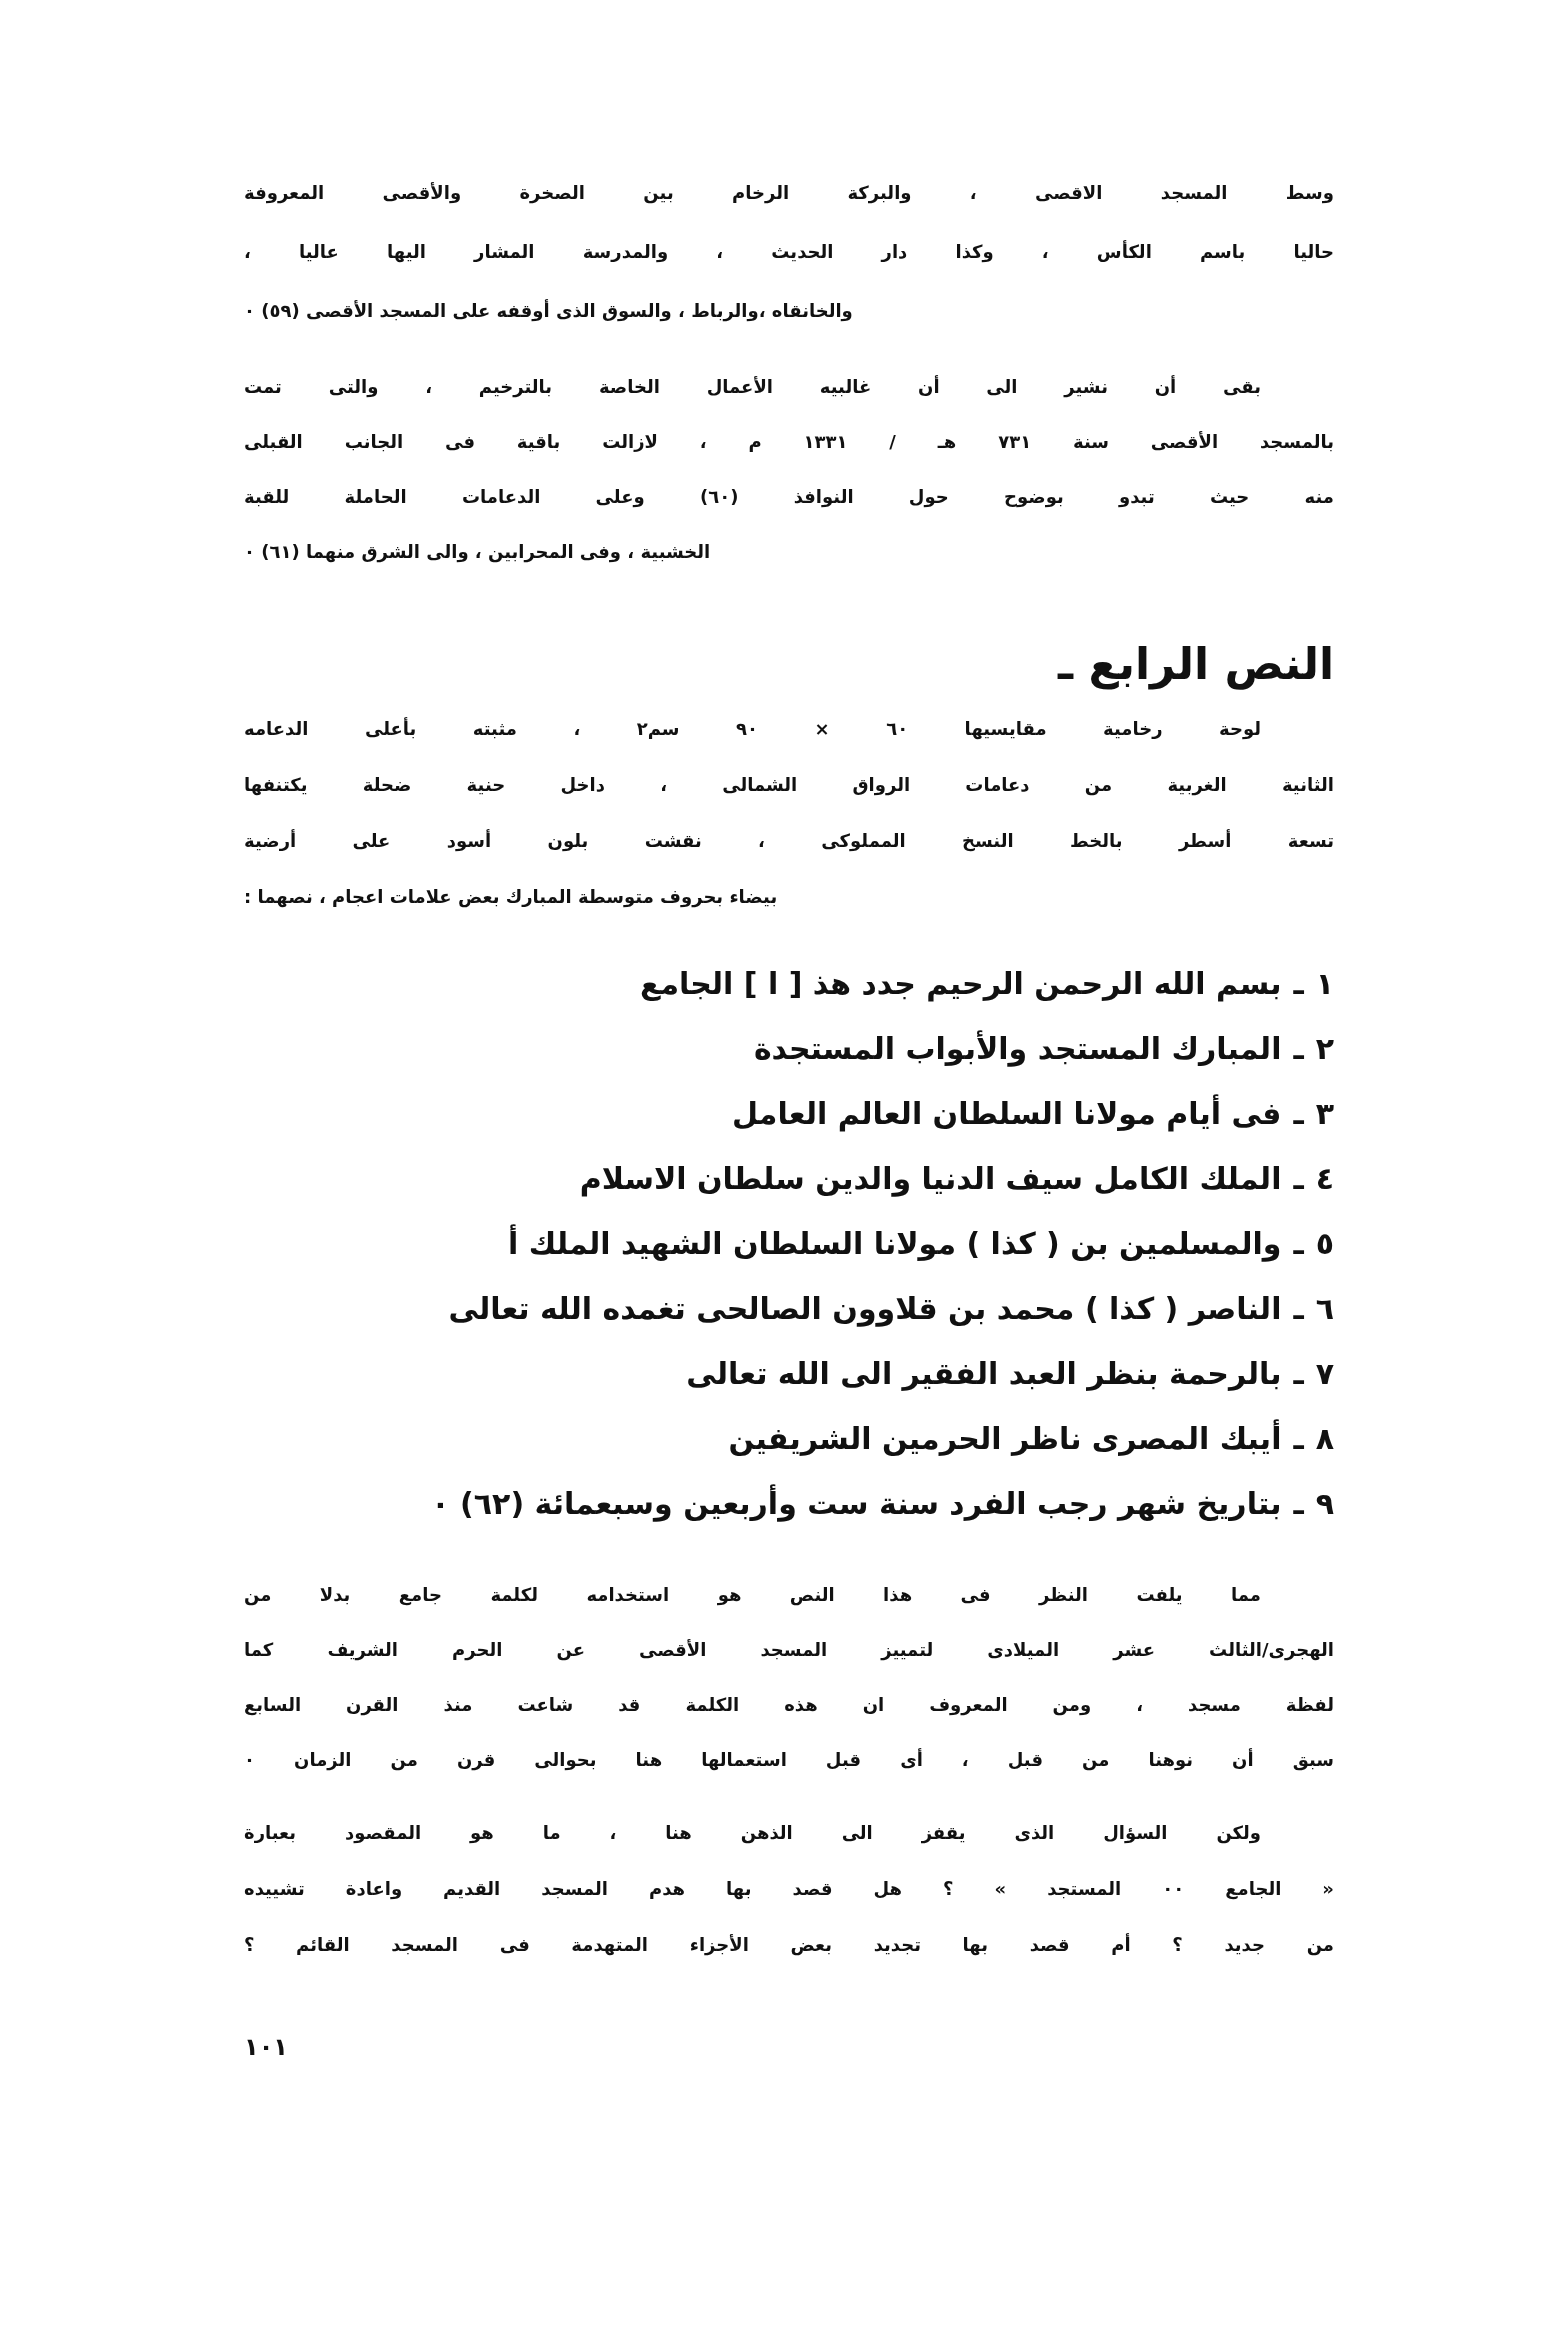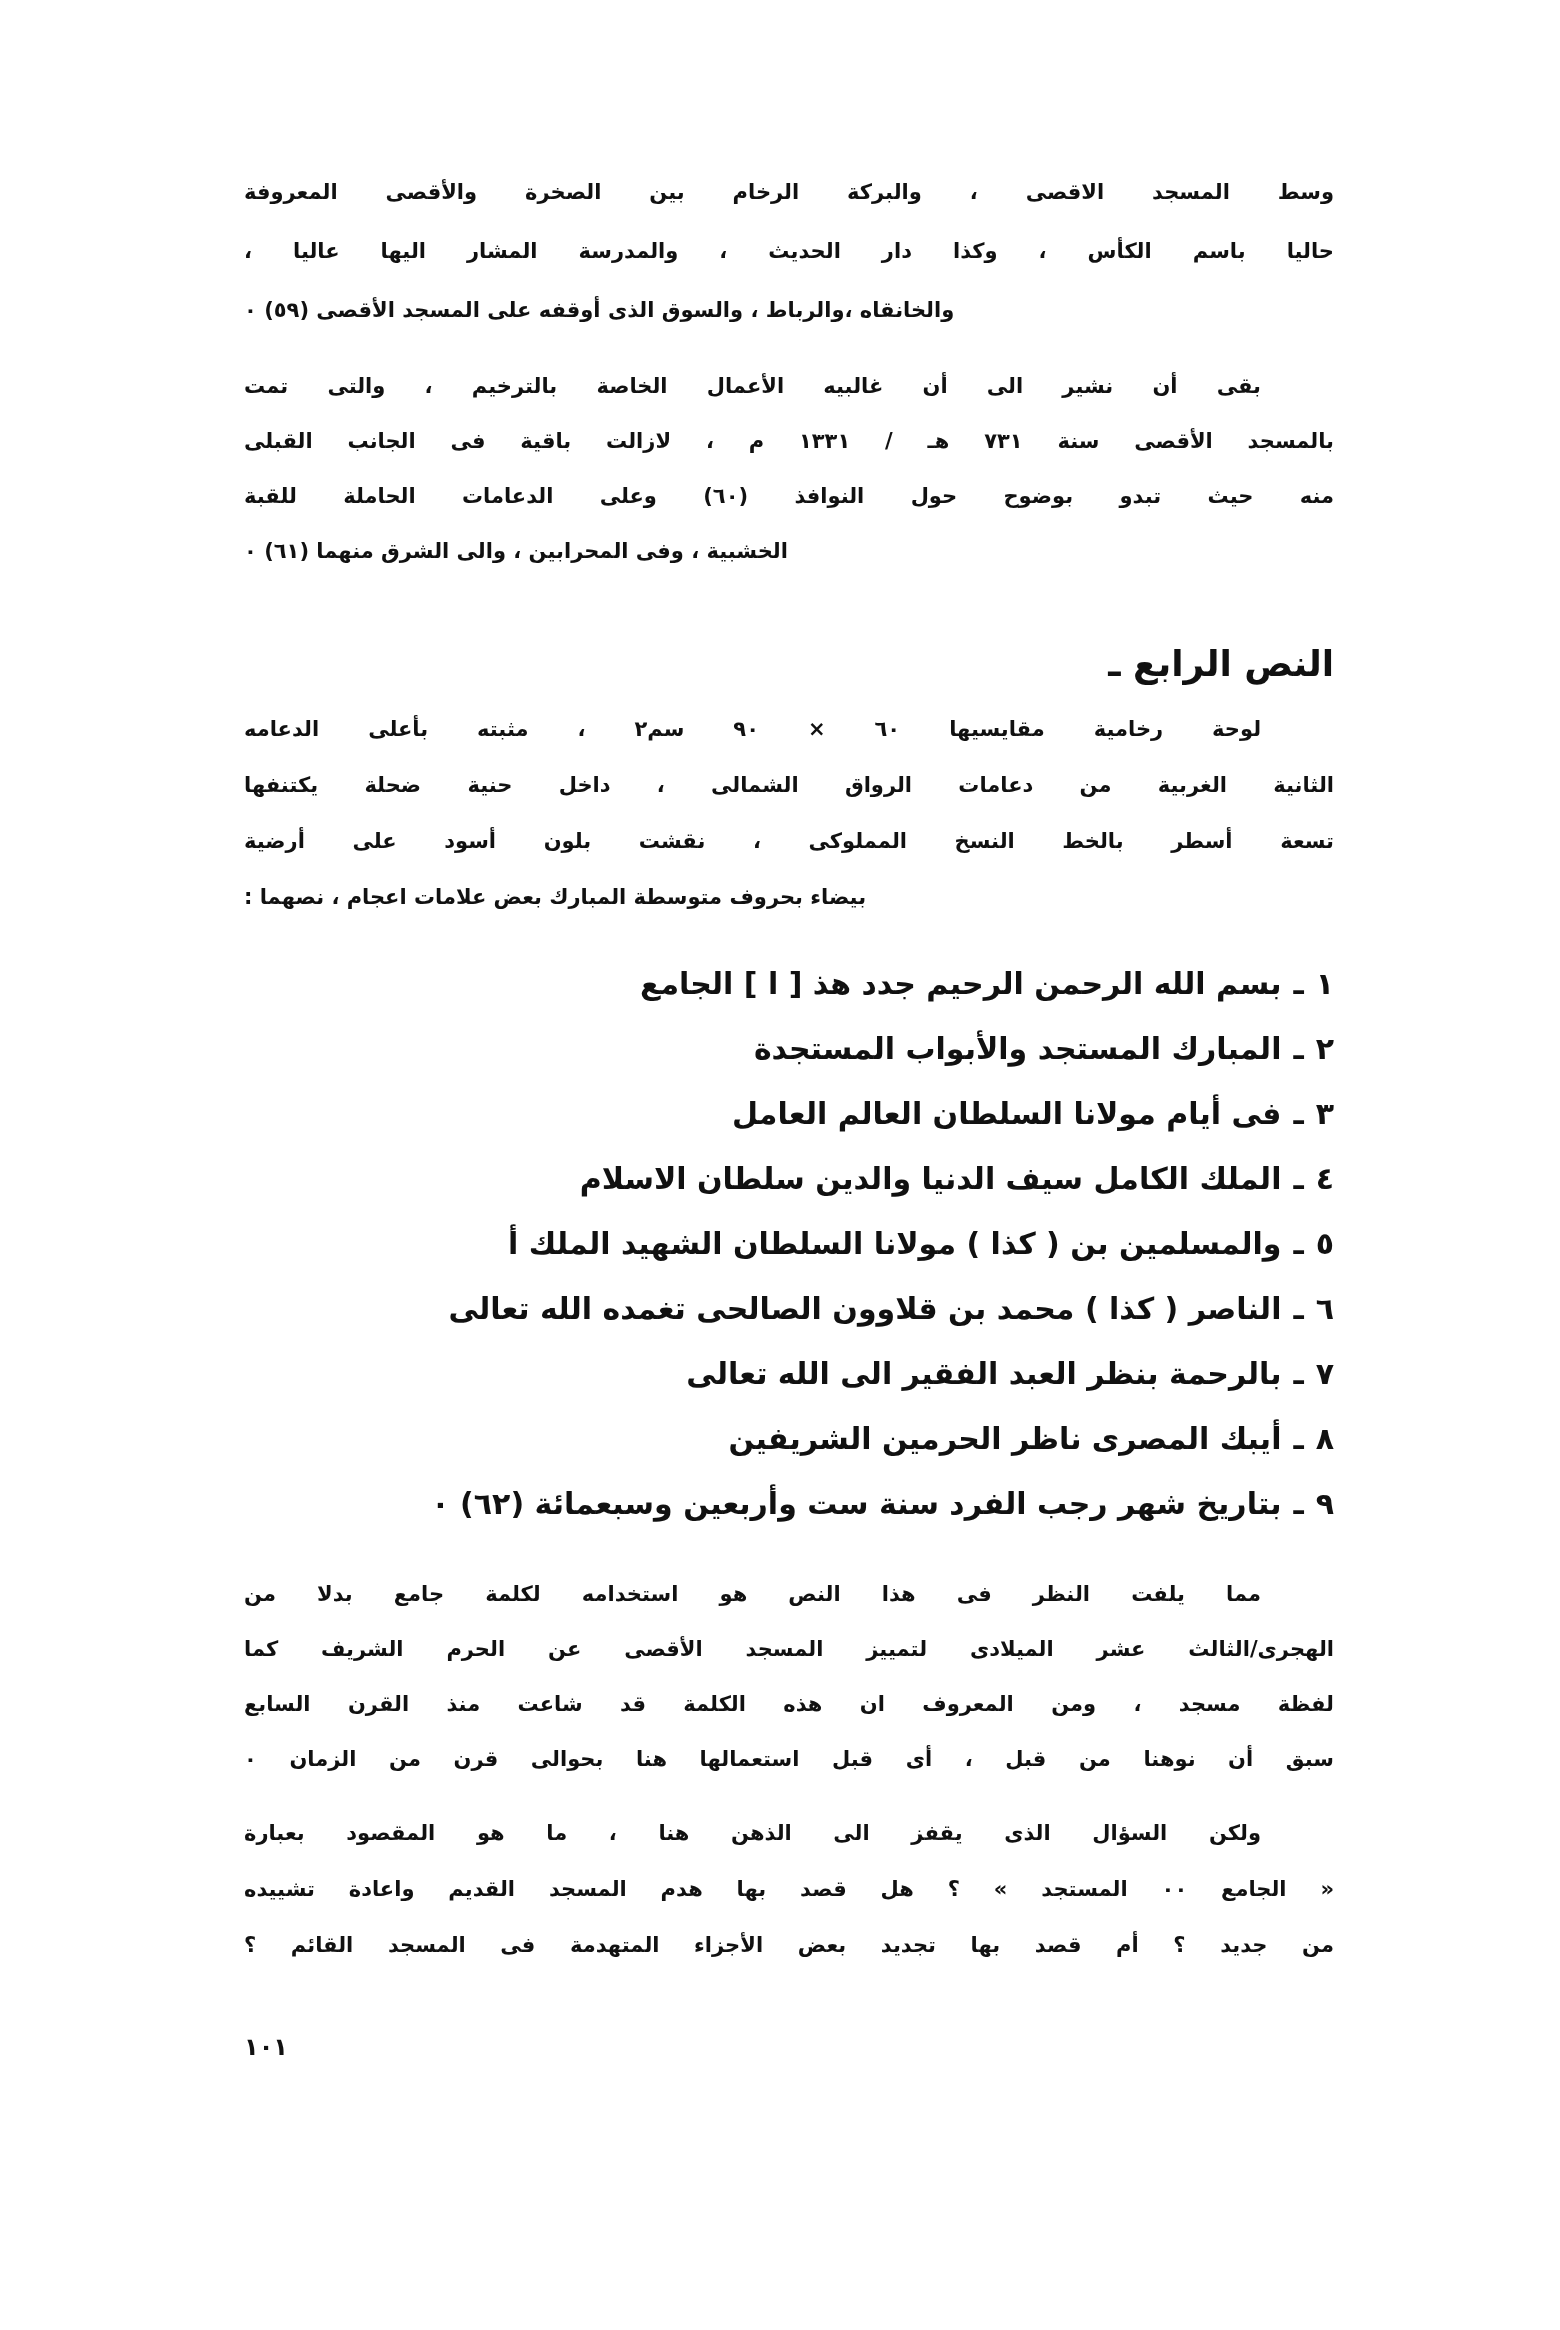--- a/index.html
+++ b/index.html
@@ -14,34 +14,34 @@
       position: absolute;
       top: 163px;
       left: 244px;
       width: 1090px;
       direction: rtl;
       font-family: "DejaVu Sans", sans-serif;
       font-weight: bold;
       color: #111111;
     }
     .line {
-      font-size: 21px;
+      font-size: 18px;
       overflow-wrap: normal;
       word-break: keep-all;
     }
     .full { text-align: justify; text-align-last: justify; }
     .last { text-align: left; }
     .indent { padding-right: 73px; }
 
     .p1 .line { line-height: 59px; }
     .p2 { margin-top: 19px; }
     .p2 .line { line-height: 55px; }
     .heading {
       margin-top: 55px;
-      font-size: 36px;
+      font-size: 44px;
       line-height: 60px;
       text-align: right;
     }
     .p3 { margin-top: 7px; }
     .p3 .line { line-height: 56px; }
     .inscription { margin-top: 26px; }
     .inscription .item {
       font-size: 30px;
       line-height: 65px;
       text-align: right;

